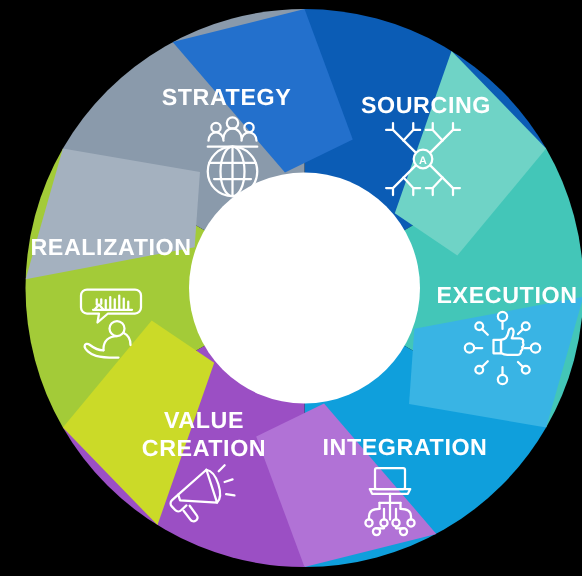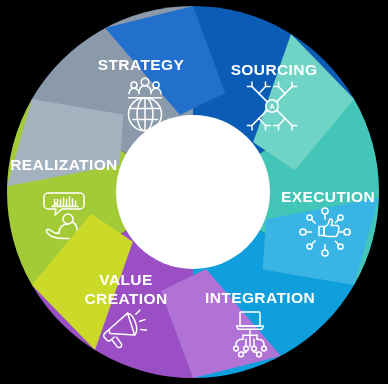--- a/index.html
+++ b/index.html
@@ -10,20 +10,21 @@
   body {
     width: 388px;
     height: 384px;
     overflow: hidden;
     font-family: "Liberation Sans", sans-serif;
   }
   #wheel-root {
     position: relative;
     width: 368px;
     height: 384px;
+    padding-left: 10px;
   }
   svg#wheel-svg {
     display: block;
     width: 388px;
     height: 384px;
   }
   .seg-label {
     font-family: "Liberation Sans", sans-serif;
     font-weight: bold;
     font-size: 15.5px;

